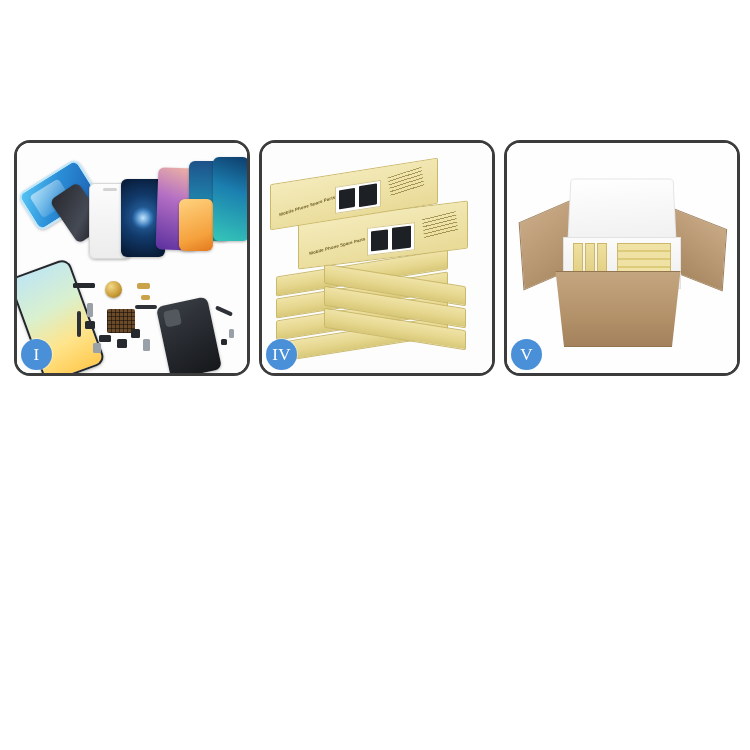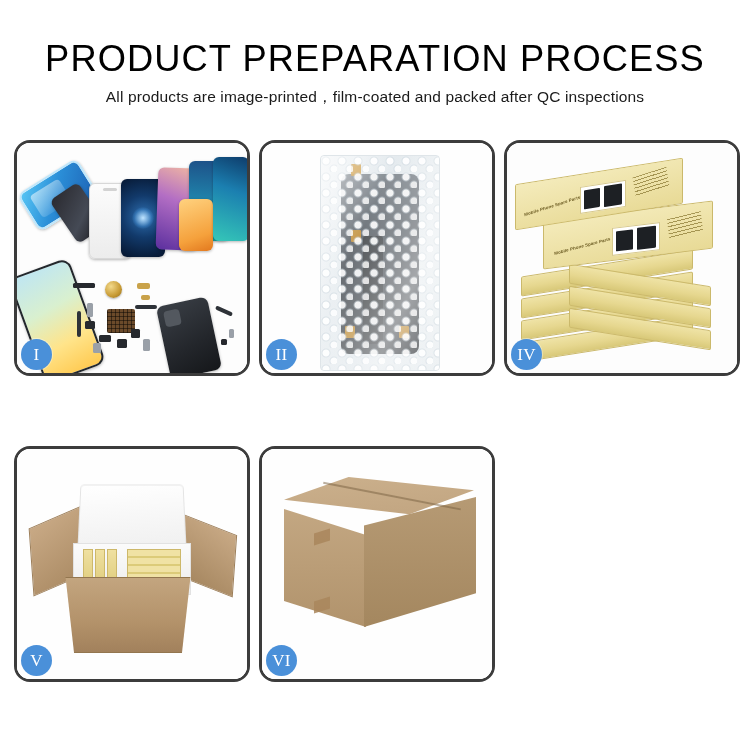--- a/index.html
+++ b/index.html
@@ -372,24 +372,20 @@
   }
   .c6-tab{
     position:absolute; background:#a9865c; opacity:0.85;
   }
 </style>
 </head>
 <body>
 
 <div class="page">
 
-  <div class="header">
-    <div class="title">PRODUCT PREPARATION PROCESS</div>
-    <div class="subtitle">All products are image-printed，film-coated and packed after QC inspections</div>
-  </div>
 
   <div class="grid">
 
     <div class="panel">
       <div class="panel-inner">
         <div class="scene1">
           <div class="ph p-blue-flat"></div>
           <div class="ph p-dark-small"></div>
           <div class="ph p-white-screen"></div>
           <div class="ph p-navy"></div>
@@ -416,36 +412,20 @@
           <div class="chip dark" style="left:204px; top:196px; width:6px; height:6px;"></div>
           <div class="chip silver" style="left:212px; top:186px; width:5px; height:9px;"></div>
           <div class="flex-cable" style="left:60px; top:168px; width:4px; height:26px;"></div>
           <div class="flex-cable" style="left:118px; top:162px; width:22px; height:4px;"></div>
           <div class="flex-cable" style="left:198px; top:166px; width:18px; height:4px; transform:rotate(24deg);"></div>
         </div>
       </div>
       <div class="badge">I</div>
     </div>
 
-    <div class="panel">
-      <div class="panel-inner">
-        <div class="scene2">
-          <div class="bubble-bag">
-            <div class="inner-part"></div>
-            <div class="tape" style="left:30px; top:8px;"></div>
-            <div class="tape" style="left:30px; top:74px;"></div>
-            <div class="tape" style="left:24px; top:170px;"></div>
-            <div class="tape" style="left:78px; top:170px;"></div>
-            <div class="bubbles"></div>
-            <div class="bag-gloss"></div>
-          </div>
-        </div>
-      </div>
-      <div class="badge">II</div>
-    </div>
 
 
     <div class="panel">
       <div class="panel-inner">
         <div class="scene4">
 
           <div class="stackbox" style="left:14px; top:186px; width:170px; height:18px; transform:skewY(-9deg);"></div>
           <div class="stackbox" style="left:14px; top:164px; width:170px; height:18px; transform:skewY(-9deg);"></div>
           <div class="stackbox" style="left:14px; top:142px; width:170px; height:18px; transform:skewY(-9deg);"></div>
           <div class="stackbox" style="left:14px; top:120px; width:170px; height:18px; transform:skewY(-9deg);"></div>
@@ -489,28 +469,15 @@
           <div class="yellow-strip" style="left:66px;"></div>
           <div class="yellow-strip" style="left:78px;"></div>
           <div class="yellow-strip" style="left:90px;"></div>
           <div class="yellow-block"></div>
           <div class="carton-front"></div>
         </div>
       </div>
       <div class="badge">V</div>
     </div>
 
-    <div class="panel">
-      <div class="panel-inner">
-        <div class="scene6">
-          <div class="c6-top"></div>
-          <div class="c6-left"></div>
-          <div class="c6-right"></div>
-          <div class="c6-seam" style="left:60px; top:46px; width:140px; height:2px; transform:rotate(11deg);"></div>
-          <div class="c6-tab" style="left:52px; top:82px; width:16px; height:12px; transform:skewY(-18deg);"></div>
-          <div class="c6-tab" style="left:52px; top:150px; width:16px; height:12px; transform:skewY(-18deg);"></div>
-        </div>
-      </div>
-      <div class="badge">VI</div>
-    </div>
 
   </div>
 </div>
 
 </body></html>

